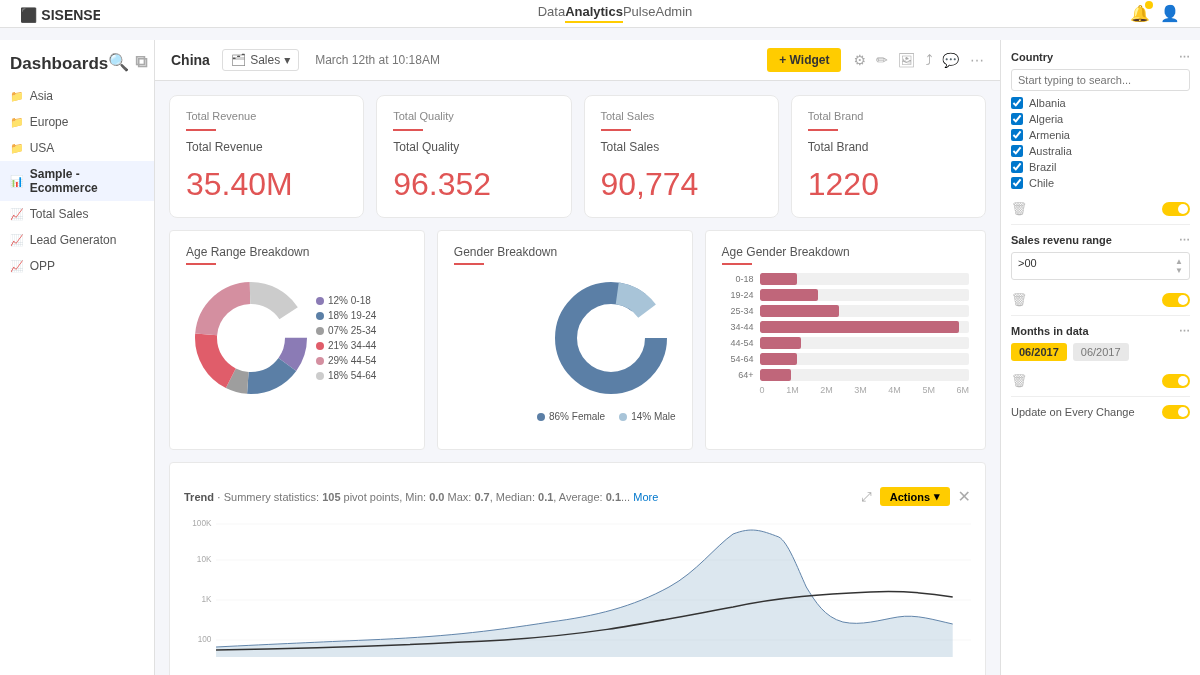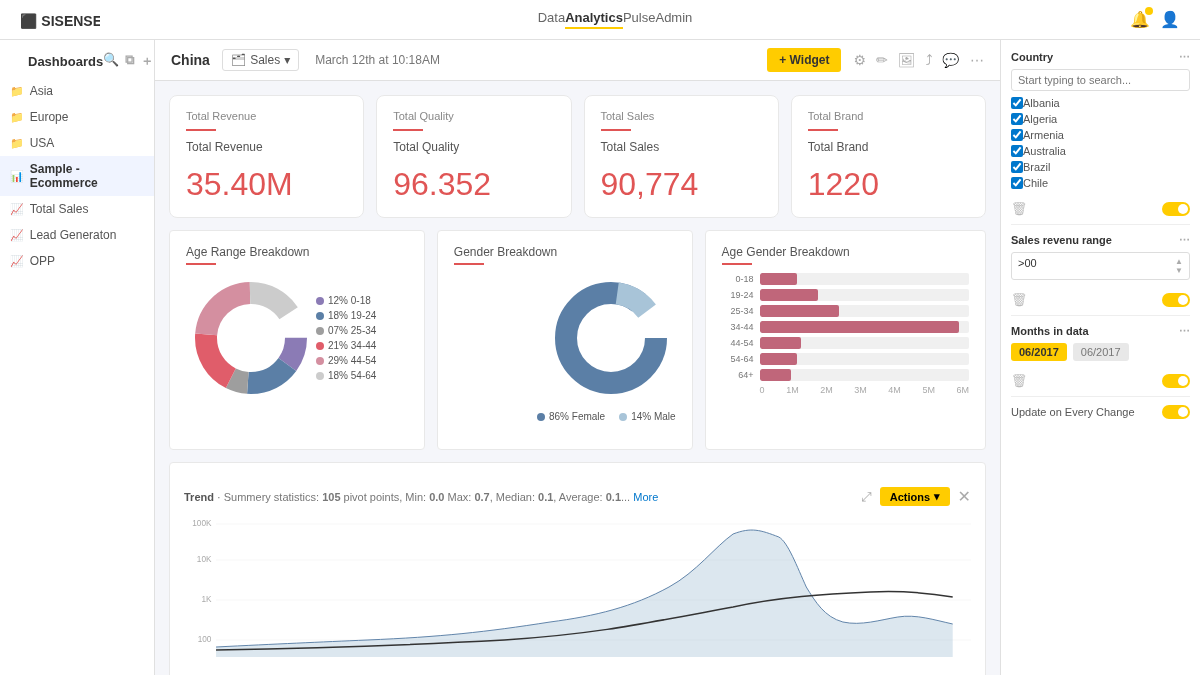--- a/index.html
+++ b/index.html
@@ -1,21 +1,21 @@
 <!DOCTYPE html>
 <html><head>
   <meta charset="utf-8">
   <style>
     * { box-sizing: border-box; margin: 0; padding: 0; }
     body { font-family: 'Arial', sans-serif; background: #f5f6fa; color: #333; font-size: 12px; overflow: hidden; }
 
     
     .top-nav {
       display: flex; align-items: center; justify-content: space-between;
-      background: #fff; height: 40px; padding: 0 20px;
+      background: #fff; height: 28px; padding: 0 20px;
       border-bottom: 1px solid #e0e0e0; position: fixed; top: 0; left: 0; right: 0; z-index: 100;
     }
     .nav-logo { display: flex; align-items: center; }
     .nav-logo svg { height: 20px; }
     .nav-tabs { display: flex; }
     .nav-tab { font-size: 13px; color: #666; text-decoration: none; padding-bottom: 2px; cursor: pointer; }
     .nav-tab.active { color: #333; border-bottom: 2px solid #ffcc00; font-weight: bold; }
     .nav-right { display: flex; align-items: center; gap: 10px; }
     .nav-icon { width: 20px; height: 20px; display: flex; align-items: center; justify-content: center; cursor: pointer; color: #666; font-size: 16px; position: relative; }
     .nav-badge { position: absolute; top: -3px; right: -3px; background: #ffcc00; border-radius: 50%; width: 8px; height: 8px; }
@@ -23,21 +23,21 @@
     
     .app-body { display: flex; margin-top: 40px; height: calc(100vh - 40px); }
 
     
     .sidebar {
       width: 155px; background: #fff; border-right: 1px solid #e0e0e0;
       display: flex; flex-direction: column; flex-shrink: 0; overflow-y: auto;
     }
     .sidebar-header {
       display: flex; align-items: center; justify-content: space-between;
-      padding: 12px 28px 8px; font-size: 13px; font-weight: bold; color: #333;
+      padding: 12px 10px 8px; font-size: 17px; font-weight: bold; color: #333;
     }
     .sidebar-header-icons { display: flex; gap: 6px; color: #aaa; }
     .sidebar-item {
       display: flex; align-items: center; gap: 6px;
       padding: 6px 10px; cursor: pointer; font-size: 12px; color: #555;
     }
     .sidebar-item.active { background: #f0f4ff; color: #333; font-weight: bold; }
     .sidebar-item .si-icon { color: #aaa; font-size: 11px; }
     .sidebar-item .si-label { flex: 1; }
 
@@ -113,21 +113,21 @@
     .trend-chart { width: 100%; height: 160px; position: relative; overflow: hidden; }
 
     
     .right-panel {
       width: 200px; background: #fff; border-left: 1px solid #e0e0e0;
       padding: 10px; overflow-y: auto; flex-shrink: 0;
     }
     .rp-section { margin-bottom: 12px; }
     .rp-section-header { display: flex; align-items: center; justify-content: space-between; font-size: 11px; font-weight: bold; color: #333; margin-bottom: 6px; cursor: pointer; }
     .rp-search { width: 100%; border: 1px solid #ddd; border-radius: 3px; padding: 4px 6px; font-size: 11px; color: #aaa; outline: none; margin-bottom: 6px; }
-    .rp-check-item { display: flex; align-items: center; gap: 0; font-size: 11px; color: #555; margin-bottom: 4px; }
+    .rp-check-item { display: flex; align-items: center; gap: 6px; font-size: 11px; color: #555; margin-bottom: 4px; }
     .rp-checkbox { width: 12px; height: 12px; accent-color: #0077cc; cursor: pointer; }
     .rp-divider { border: none; border-top: 1px solid #eee; margin: 8px 0; }
     .rp-range-input { width: 100%; border: 1px solid #ddd; border-radius: 3px; padding: 4px 6px; font-size: 11px; outline: none; display: flex; align-items: flex-start; justify-content: space-between; }
     .rp-range-arrows { display: flex; flex-direction: column; color: #aaa; font-size: 8px; }
     .rp-months { display: flex; gap: 6px; margin-top: 4px; }
     .month-btn { padding: 3px 8px; border-radius: 3px; font-size: 11px; cursor: pointer; border: none; }
     .month-btn.active { background: #ffcc00; color: #333; font-weight: bold; }
     .month-btn.inactive { background: #e8e8e8; color: #777; }
     .rp-trash { color: #bbb; font-size: 13px; cursor: pointer; }
     .rp-toggle { width: 28px; height: 14px; background: #ffcc00; border-radius: 7px; position: relative; cursor: pointer; flex-shrink: 0; }

